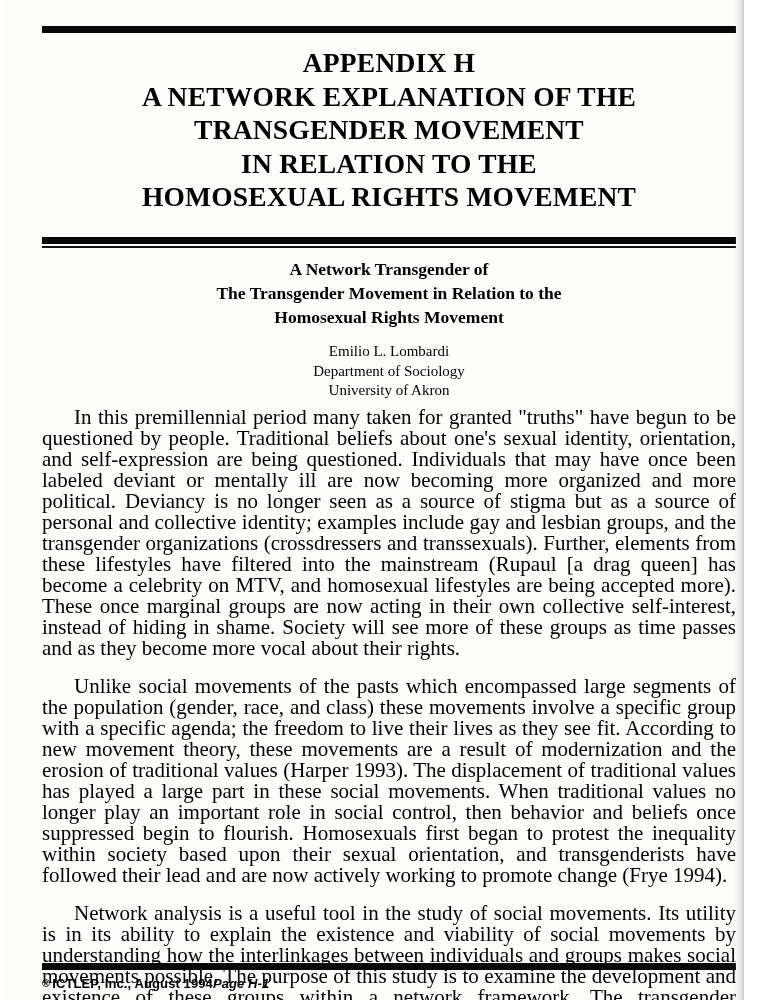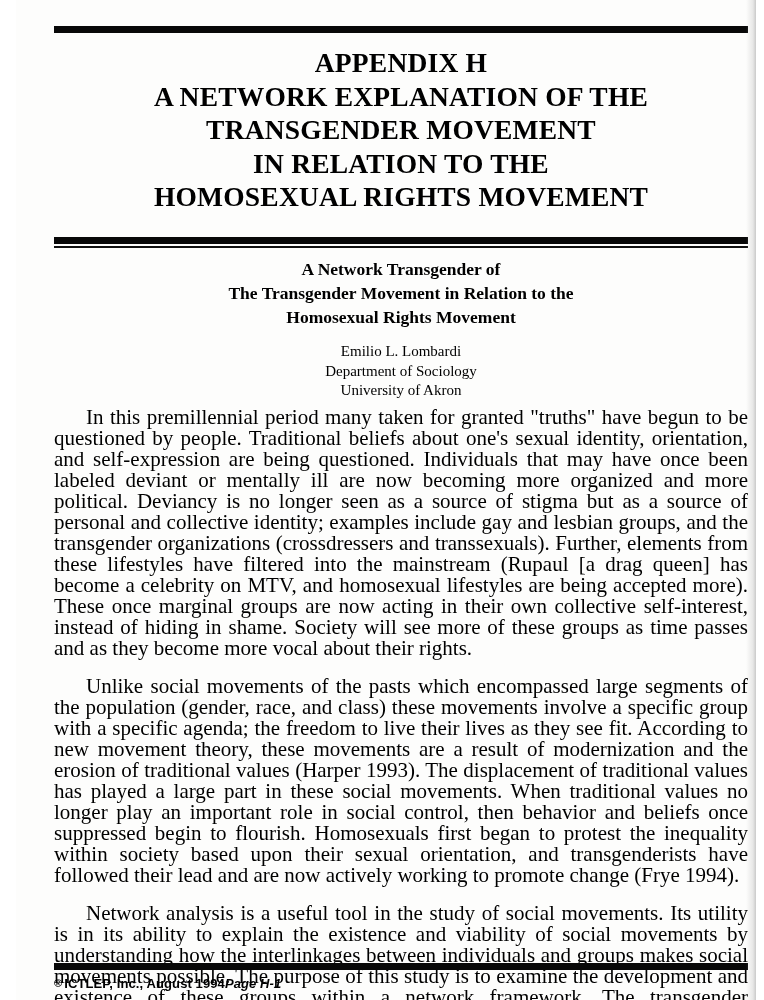--- a/index.html
+++ b/index.html
@@ -11,21 +11,21 @@
     width: 764px;
     height: 1000px;
     overflow: hidden;
     font-family: "Liberation Serif", "DejaVu Serif", serif;
     color: #000000;
     position: relative;
   }
 
   .page {
     position: absolute;
-    left: 16px;
+    left: 4px;
     top: 0;
     width: 740px;
     height: 1000px;
     background: #fdfdfc;
   }
 
   
   .rule-wrap {
     position: absolute;
     left: 38px;

